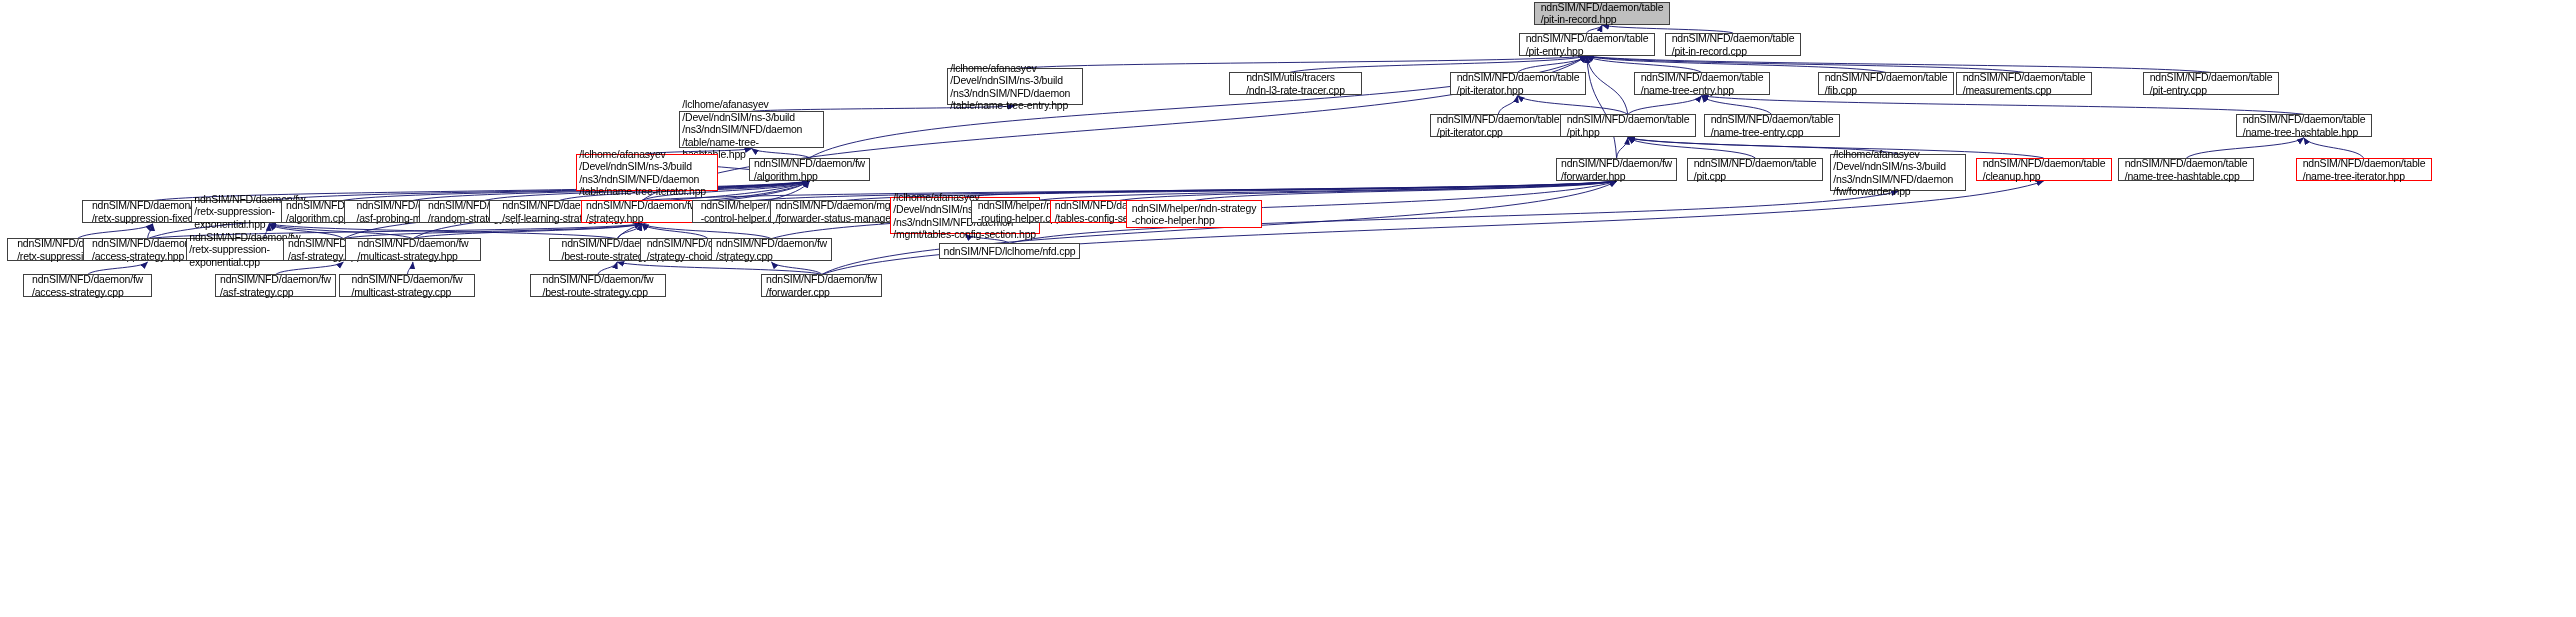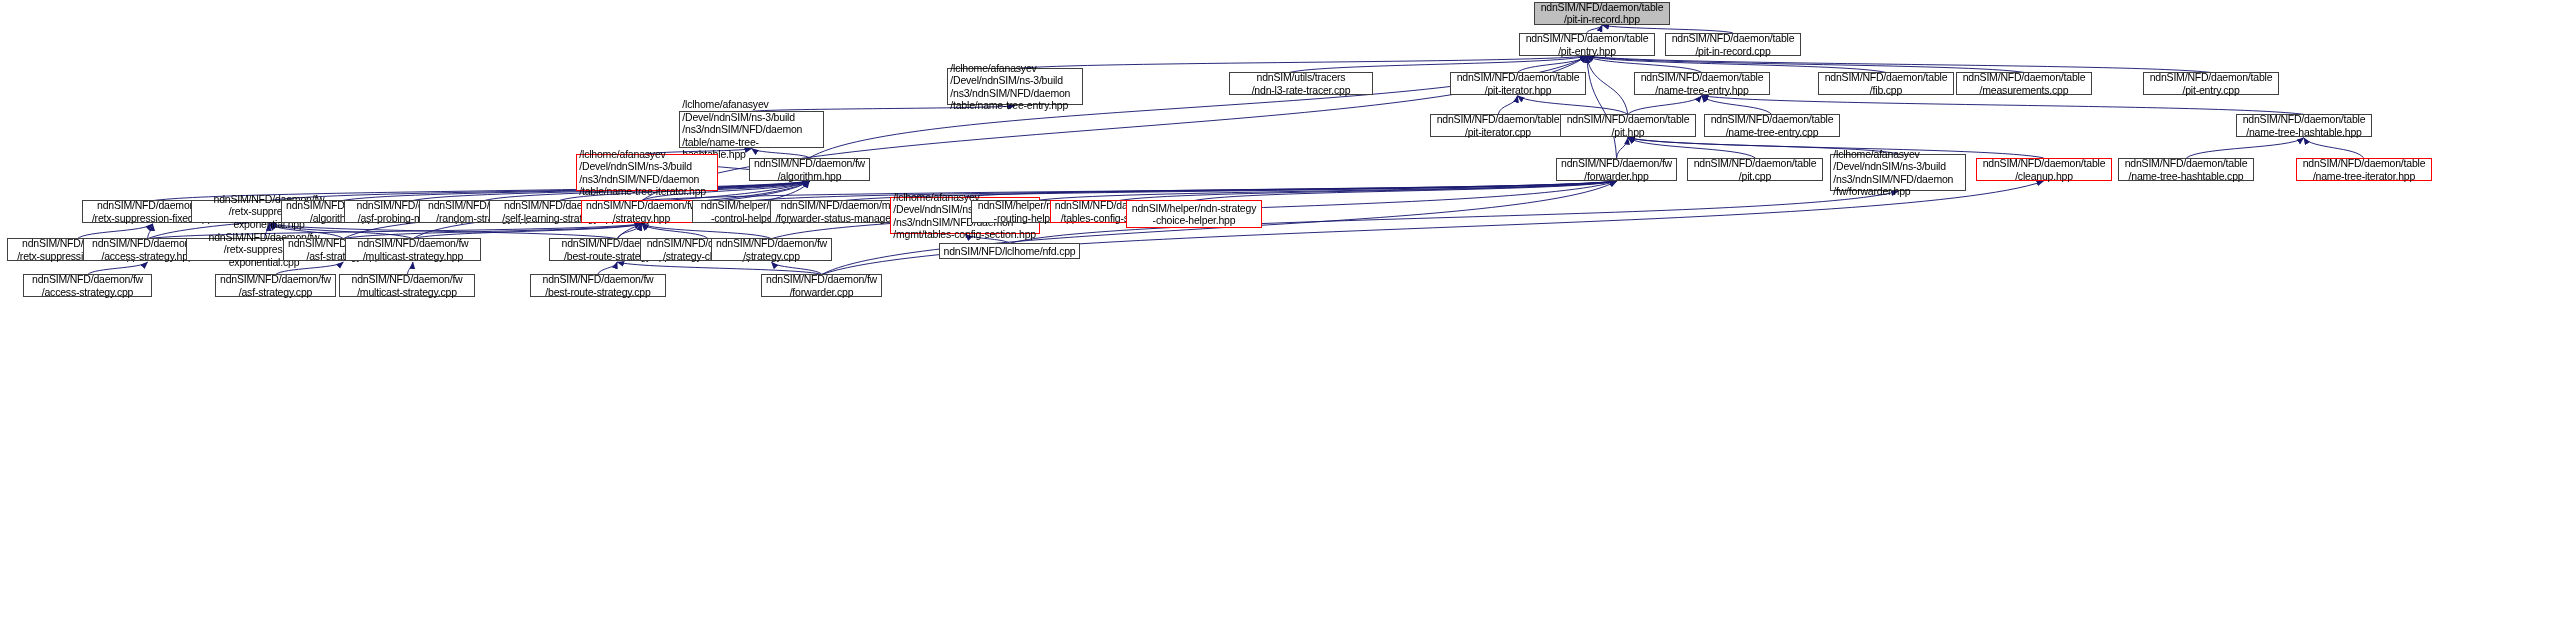--- a/index.html
+++ b/index.html
@@ -1,21 +1,21 @@
 <!DOCTYPE html>
 <html style="font-size:12.4px"><head>
 <meta charset="utf-8">
 <style>
   html,body{margin:0;padding:0;background:#ffffff;}
   #stage{position:relative;width:2576px;height:618px;background:#ffffff;
          font-family:"Liberation Sans","DejaVu Sans",sans-serif;overflow:hidden;}
   #edges{position:absolute;left:0;top:0;width:2576px;height:618px;}
   .node{position:absolute;box-sizing:border-box;background:#ffffff;
         border:0.8px solid #404040;display:flex;align-items:center;
-        justify-content:center;text-align:center;color:#000000;
+        justify-content:center;color:#000000;
         font-size:10.5px;line-height:12.4px;letter-spacing:-0.2px;
         white-space:pre-line;padding:0.8px 2.3px;z-index:5;}
   .node.root{background:#bfbfbf;border-color:#404040;}
   .node.red{border:1.6px solid #ff0000;}
   .node.left{text-align:left;justify-content:flex-start;}
 </style>
 </head>
 <body>
 
 <div id="stage">
@@ -98,21 +98,21 @@
 <div class="node root" style="left: 1534px; top: 1.6px; width: 136px; height: 23px;">ndnSIM/NFD/daemon/table
 /pit-in-record.hpp</div>
     <div class="node " style="left: 1519px; top: 33px; width: 136px; height: 23px;">ndnSIM/NFD/daemon/table
 /pit-entry.hpp</div>
     <div class="node " style="left: 1665px; top: 33px; width: 136px; height: 23px;">ndnSIM/NFD/daemon/table
 /pit-in-record.cpp</div>
     <div class="node left" style="left: 947px; top: 68px; width: 136px; height: 37px;">/lclhome/afanasyev
 /Devel/ndnSIM/ns-3/build
 /ns3/ndnSIM/NFD/daemon
 /table/name-tree-entry.hpp</div>
-    <div class="node " style="left: 1229px; top: 72px; width: 144px; height: 23px;">ndnSIM/utils/tracers
+    <div class="node " style="left: 1229px; top: 72px; width: 133px; height: 23px;">ndnSIM/utils/tracers
 /ndn-l3-rate-tracer.cpp</div>
     <div class="node " style="left: 1450px; top: 72px; width: 136px; height: 23px;">ndnSIM/NFD/daemon/table
 /pit-iterator.hpp</div>
     <div class="node " style="left: 1634px; top: 72px; width: 136px; height: 23px;">ndnSIM/NFD/daemon/table
 /name-tree-entry.hpp</div>
     <div class="node " style="left: 1818px; top: 72px; width: 136px; height: 23px;">ndnSIM/NFD/daemon/table
 /fib.cpp</div>
     <div class="node " style="left: 1956px; top: 72px; width: 136px; height: 23px;">ndnSIM/NFD/daemon/table
 /measurements.cpp</div>
     <div class="node " style="left: 2143px; top: 72px; width: 136px; height: 23px;">ndnSIM/NFD/daemon/table

